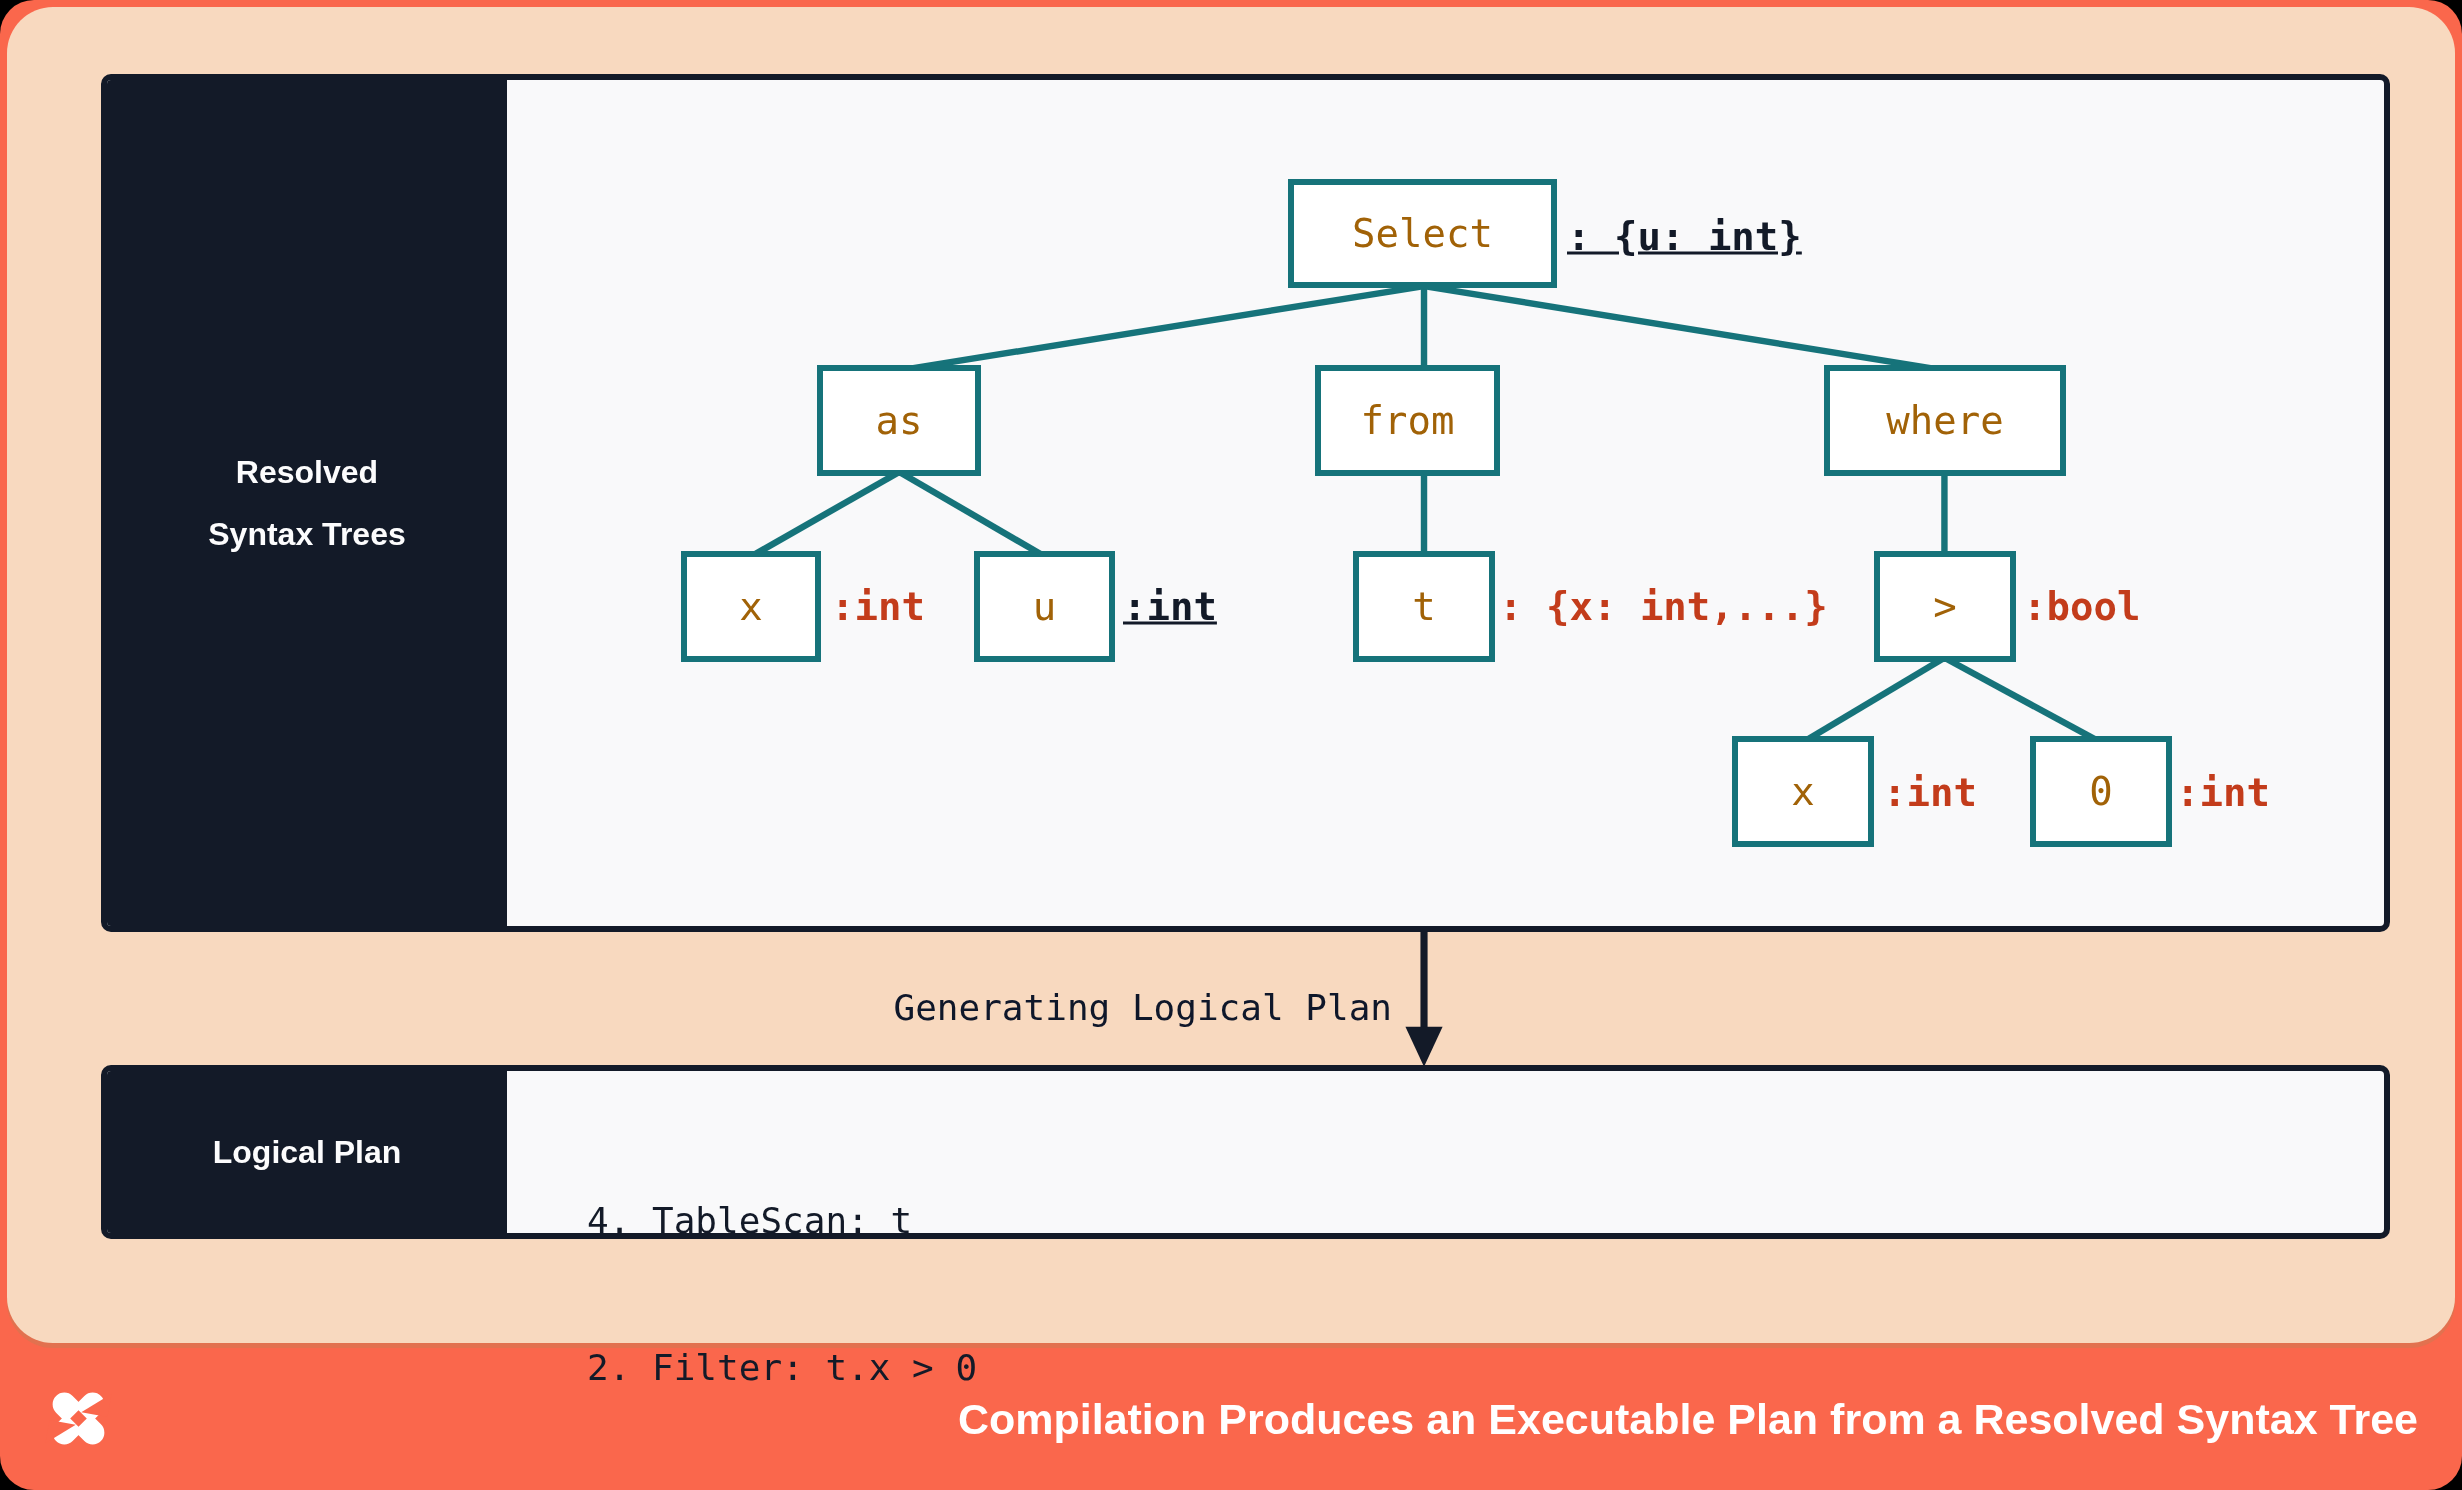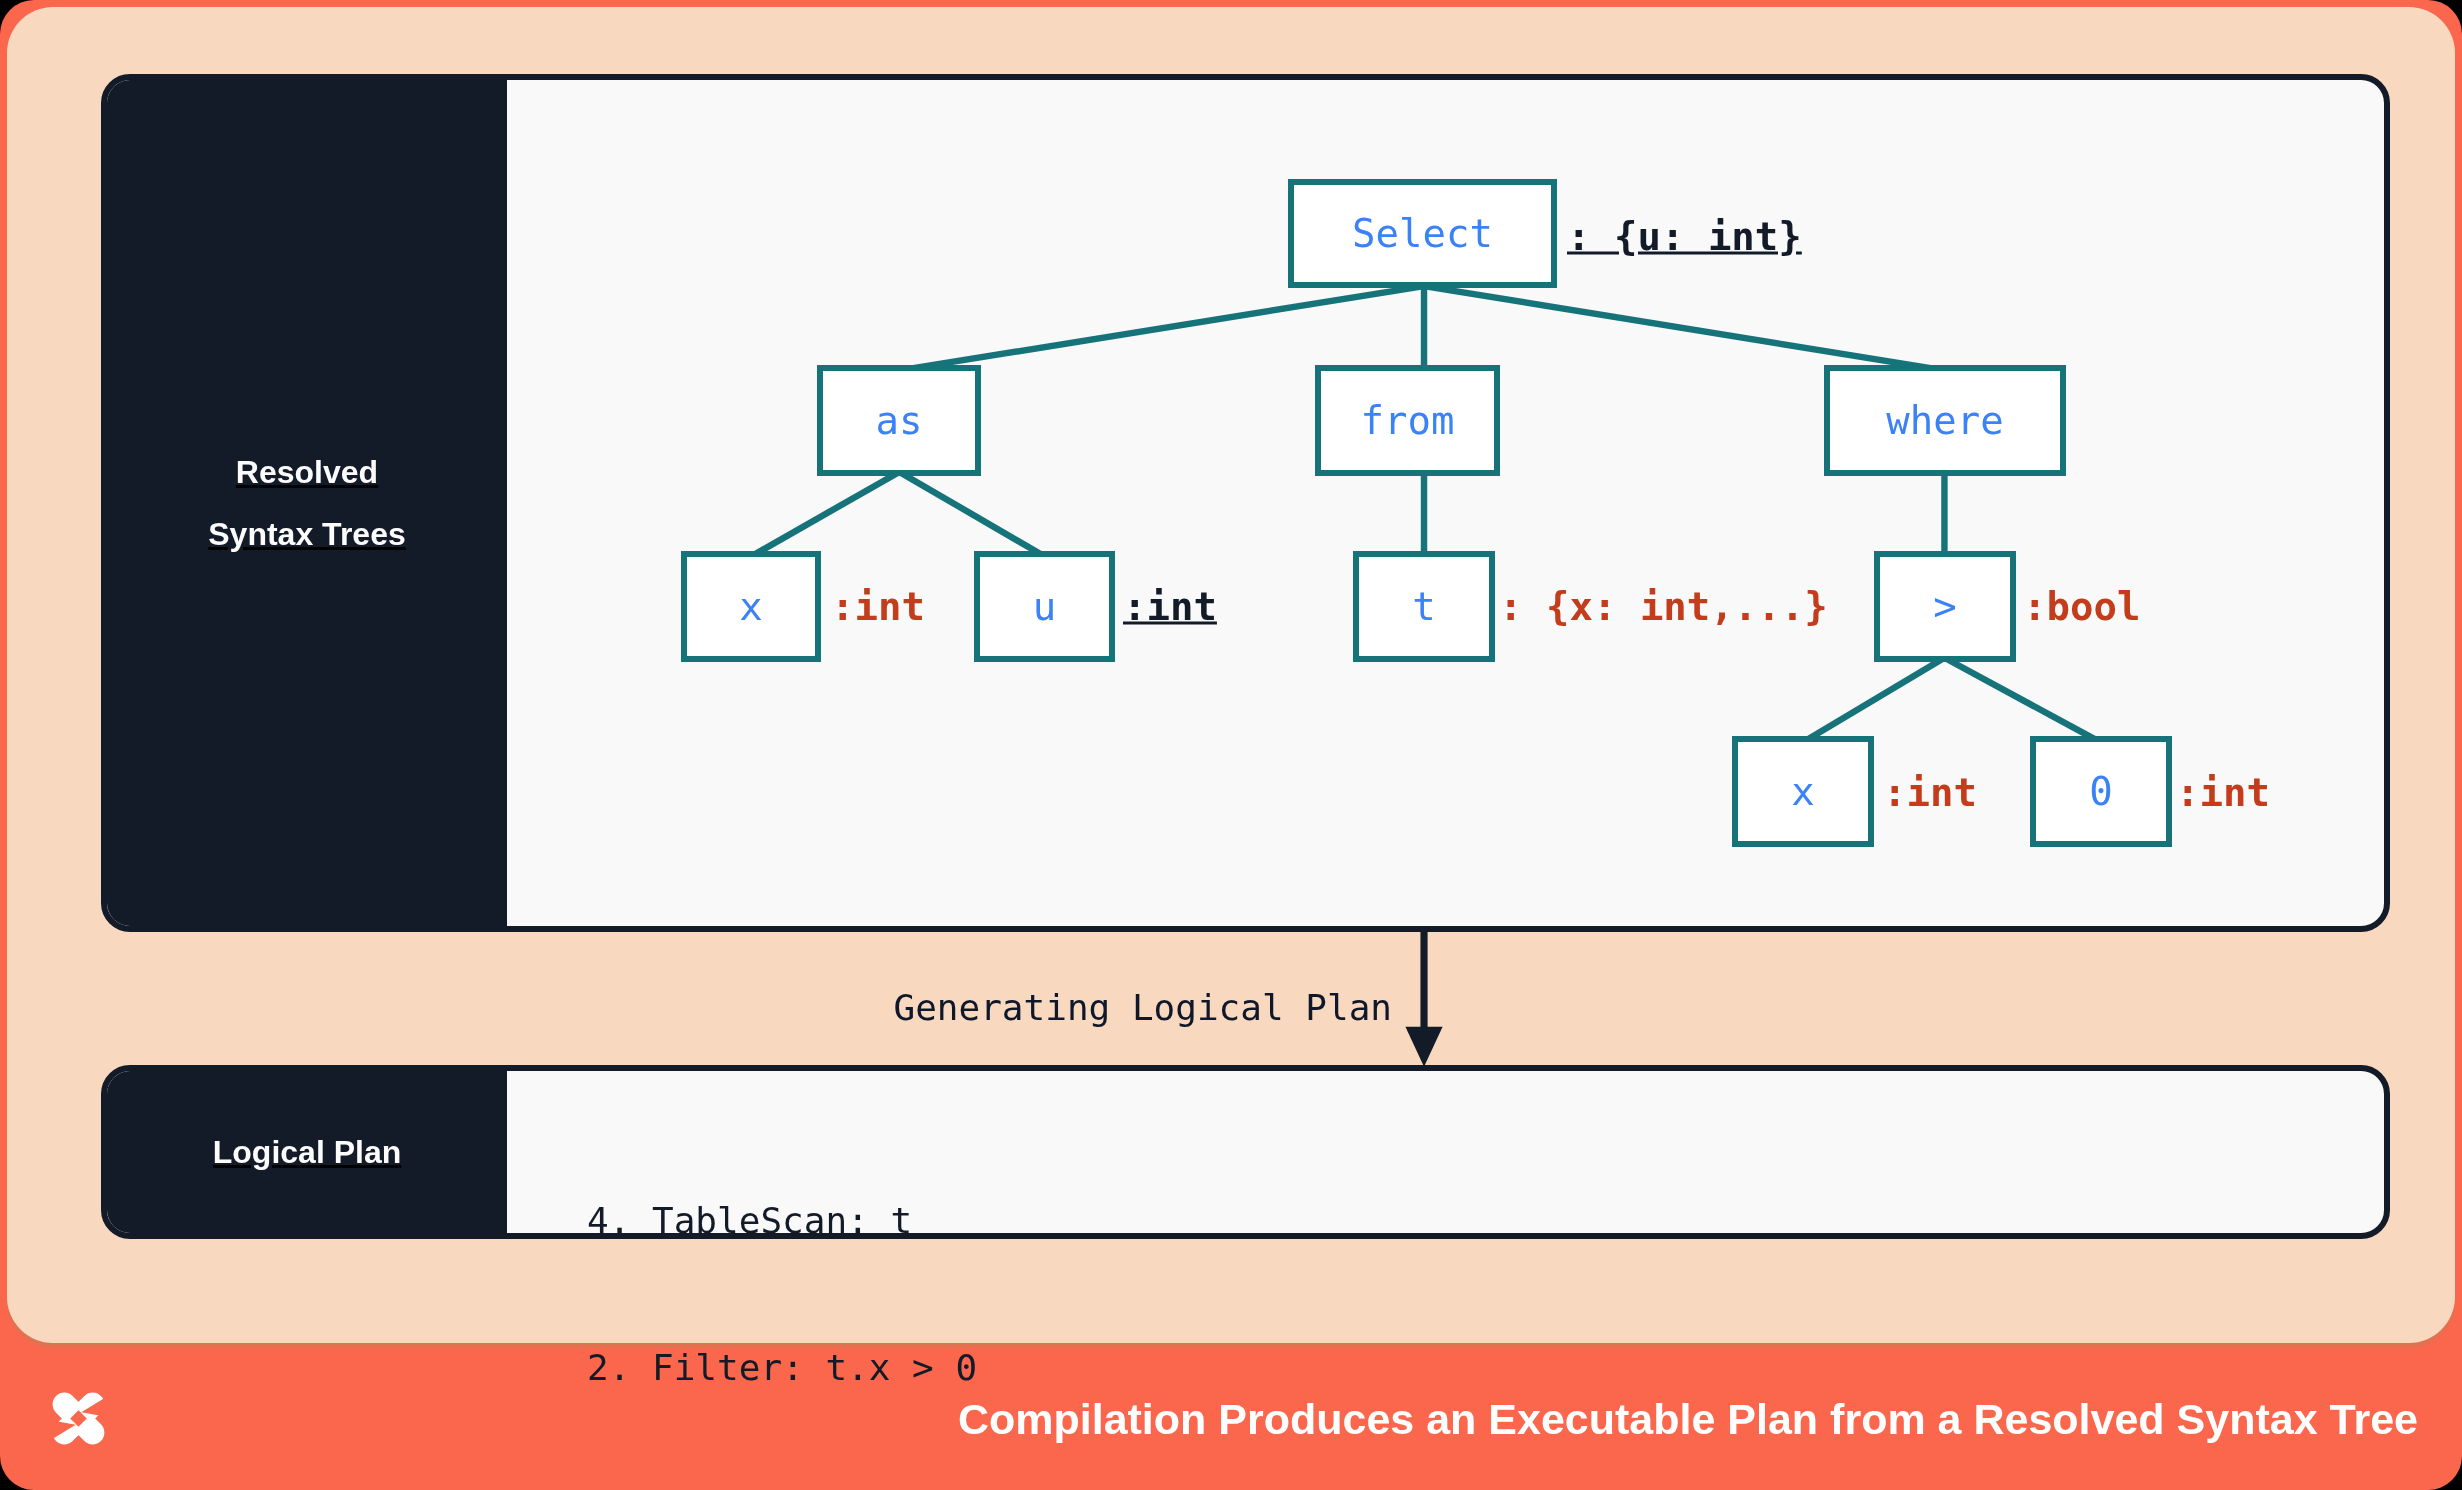--- a/index.html
+++ b/index.html
@@ -8,35 +8,35 @@
     border-radius:34px;overflow:hidden;
     font-family:"Liberation Sans", sans-serif;
   }
   .peach{
     position:absolute;left:7.1px;top:7.1px;width:2448px;height:1336px;
     background:#F8D9BF;border-radius:46px;box-shadow:0 5px 0 #E2714F;
   }
   
   .card{
     position:absolute;left:101px;width:2289px;background:#F9F9FA;
-    border:6.4px solid #131A28;border-radius:29px;box-sizing:border-box;
-    overflow:hidden;display:flex;text-decoration:underline;
+    border:6.4px solid #131A28;border-radius:10px;box-sizing:border-box;
+    overflow:hidden;display:flex;
   }
   .card1{top:74px;height:858px;}
   .card2{top:1065px;height:174px;}
   .sidebar{
     width:400px;flex:0 0 400px;background:#131A28;color:#FCFCFD;
     display:flex;flex-direction:column;align-items:center;justify-content:center;
     font-weight:bold;font-size:32px;line-height:62px;text-align:center;
   }
   
   .node{
     position:absolute;background:#FFFFFF;border:6.4px solid #16737A;
     box-sizing:border-box;display:flex;align-items:center;justify-content:center;
-    color:#3b82f6;font-family:"DejaVu Sans Mono", monospace;font-size:39px;
+    color:#a16207;font-family:"DejaVu Sans Mono", monospace;font-size:39px;
     z-index:3;
   }
   .n-select{left:1288px;top:179px;width:269px;height:109px;}
   .n-as{left:817px;top:365px;width:164px;height:111px;}
   .n-from{left:1315px;top:365px;width:185px;height:111px;}
   .n-where{left:1824px;top:365px;width:242px;height:111px;}
   .n-x1{left:681px;top:551px;width:140px;height:111px;}
   .n-u{left:974px;top:551px;width:141px;height:111px;}
   .n-t{left:1353px;top:551px;width:142px;height:111px;}
   .n-gt{left:1874px;top:551px;width:142px;height:111px;}

